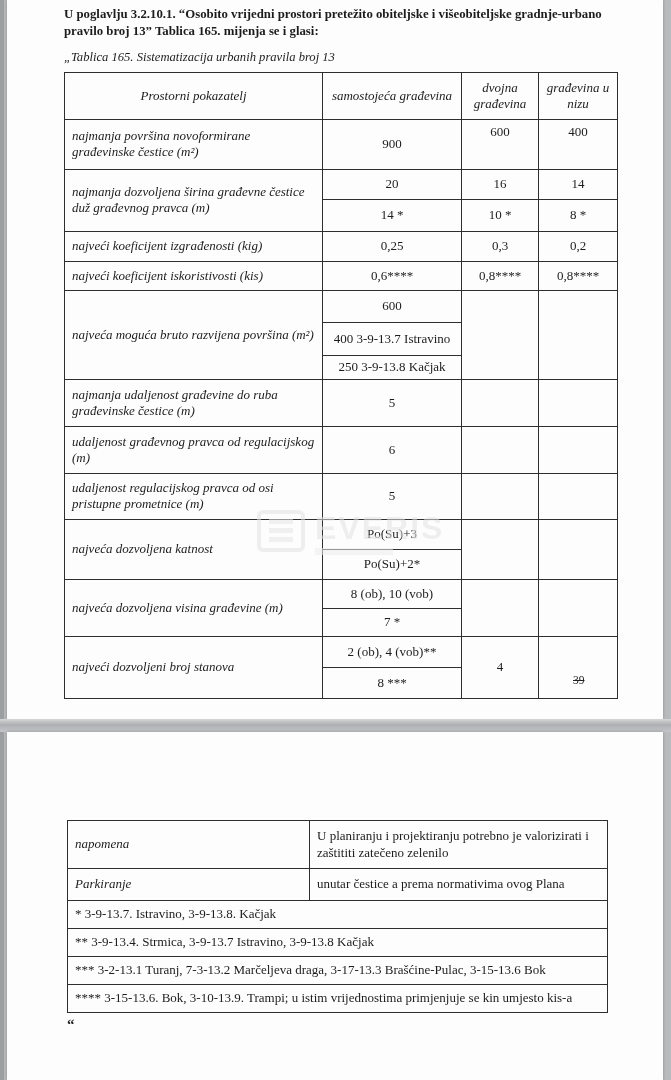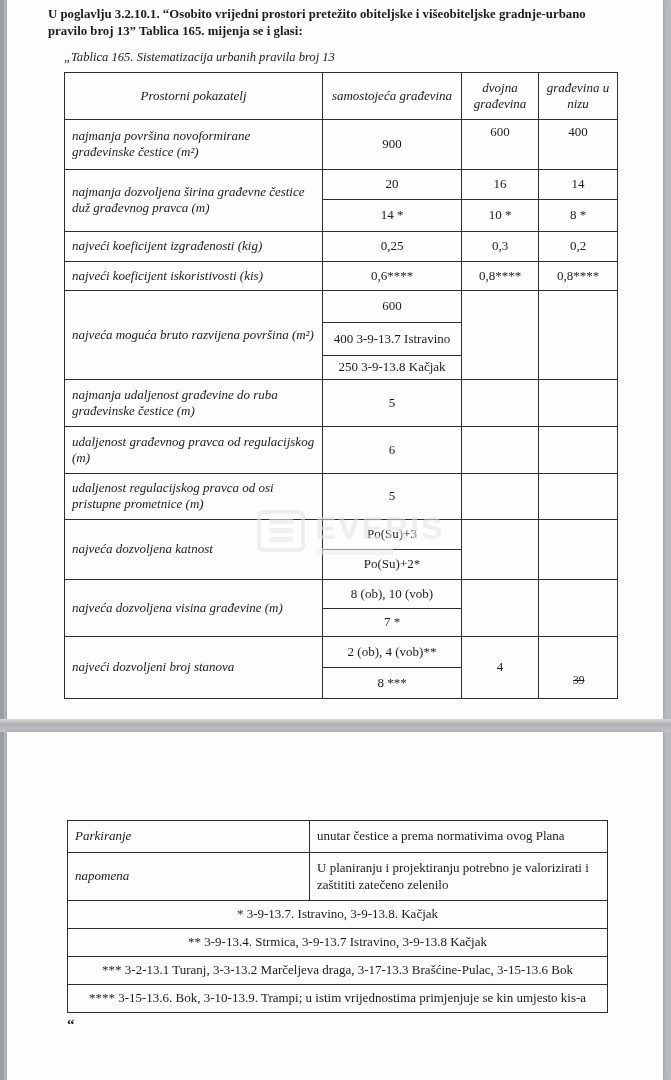--- a/index.html
+++ b/index.html
@@ -15,41 +15,41 @@
     position:absolute;left:7px;right:8px;background:#fdfdfd;
     box-shadow:0 0 3px rgba(0,0,0,.25);
   }
   #page1{top:0;height:719px;}
   #page2{top:732px;height:348px;}
   .page-gap{position:absolute;left:0;right:0;top:719px;height:13px;
     background:linear-gradient(#d6d6d8,#aeafb2 45%,#c4c5c8);}
 
   .heading{
     font-weight:bold;font-size:12.8px;line-height:1.32;
-    margin:0;padding:6px 45px 0 41px;
+    margin:0;padding:6px 45px 0 57px;
   }
   .caption{
     font-style:italic;font-size:12.6px;margin:10px 0 0 57px;
   }
   .doc-table{
     border-collapse:collapse;table-layout:fixed;
     margin-left:57px;margin-top:7px;
     background:transparent;
   }
   .doc-table td{
     border:1.6px solid #2e2e2e;
     font-size:13px;line-height:1.25;
     padding:2px 7px;vertical-align:middle;
     overflow:hidden;
   }
   td.lbl{font-style:italic;text-align:left;}
   td.val{text-align:center;font-style:normal;}
   td.hdr{font-style:italic;text-align:center;}
   td.vtop{vertical-align:top;padding-top:4px;}
-  .fn td{font-style:normal;text-align:center;font-size:13px;}
+  .fn td{font-style:normal;text-align:left;font-size:13px;}
 
   .page-number{
     position:absolute;left:566px;top:674px;
     font-size:11.5px;text-decoration:line-through;color:#222;
   }
   .closing-quote{margin:4px 0 0 60px;font-size:15px;font-weight:bold;line-height:1;}
 
   .watermark{
     position:absolute;left:250px;top:498px;width:230px;height:70px;
     display:flex;align-items:center;gap:10px;
@@ -210,38 +210,38 @@
   <table class="doc-table" style="margin-left:60px;margin-top:88px;">
     <colgroup>
       <col style="width:242px">
         <col style="width:152px">
         <col style="width:73px">
         <col style="width:73px">
     </colgroup>
 
     <tbody>
 
+    <tr style="height:48px">
+      <td class="lbl">napomena</td>
+      <td colspan="3" style="text-align:left">U planiranju i projektiranju potrebno je valorizirati i zaštititi zatečeno zelenilo</td>
+    </tr>
+
     <tr style="height:32px">
       <td class="lbl">Parkiranje</td>
       <td colspan="3" style="text-align:left">unutar čestice a prema normativima ovog Plana</td>
     </tr>
 
-    <tr style="height:48px">
-      <td class="lbl">napomena</td>
-      <td colspan="3" style="text-align:left">U planiranju i projektiranju potrebno je valorizirati i zaštititi zatečeno zelenilo</td>
-    </tr>
-
     <tr class="fn" style="height:28px">
       <td colspan="4">* 3-9-13.7. Istravino, 3-9-13.8. Kačjak</td>
     </tr>
     <tr class="fn" style="height:28px">
       <td colspan="4">** 3-9-13.4. Strmica, 3-9-13.7 Istravino, 3-9-13.8 Kačjak</td>
     </tr>
     <tr class="fn" style="height:28px">
-      <td colspan="4">*** 3-2-13.1 Turanj, 3-3-13.2 Marčeljeva draga, 3-17-13.3 Brašćine-Pulac, 3-15-13.6 Bok</td>
+      <td colspan="4">*** 3-2-13.1 Turanj, 7-3-13.2 Marčeljeva draga, 3-17-13.3 Brašćine-Pulac, 3-15-13.6 Bok</td>
     </tr>
     <tr class="fn" style="height:28px">
       <td colspan="4">**** 3-15-13.6. Bok, 3-10-13.9. Trampi; u istim vrijednostima primjenjuje se kin umjesto kis-a</td>
     </tr>
   </tbody>
     </table>
 
   <div class="closing-quote">“</div>
 </div>
 

